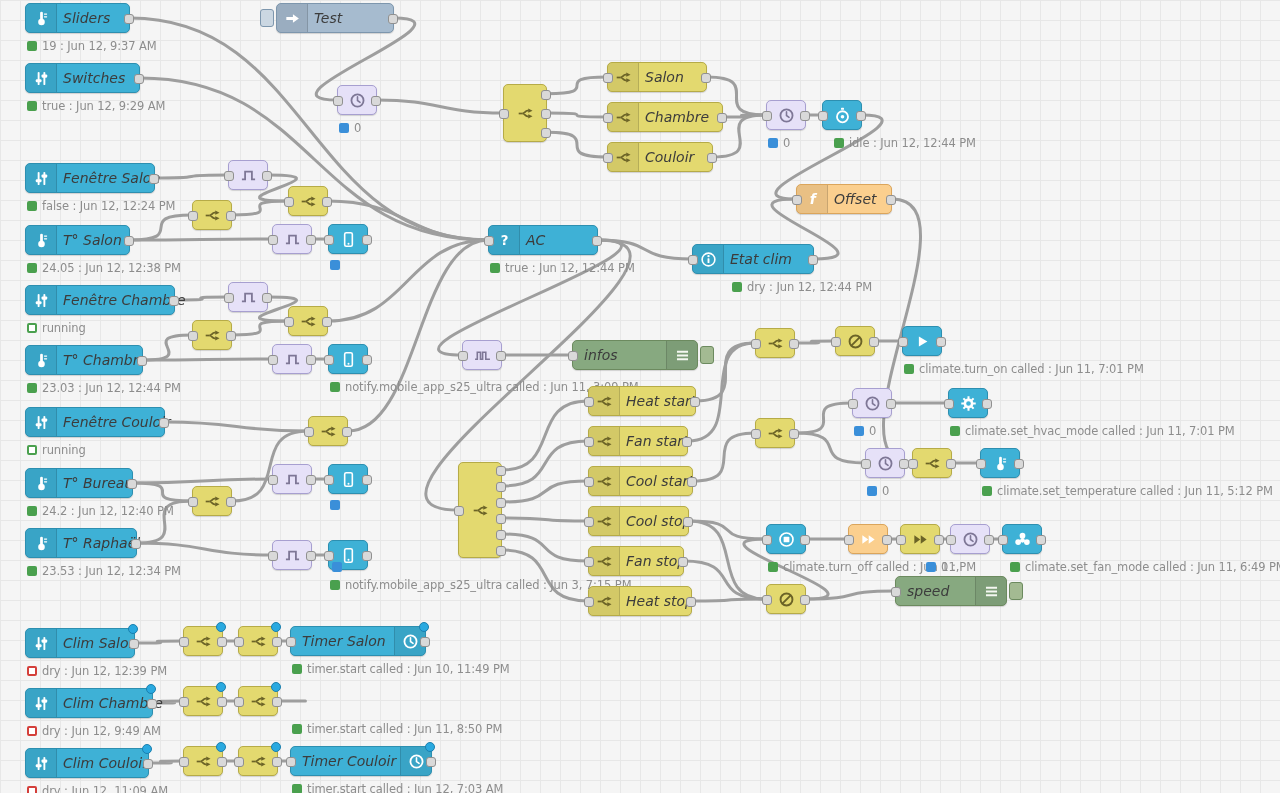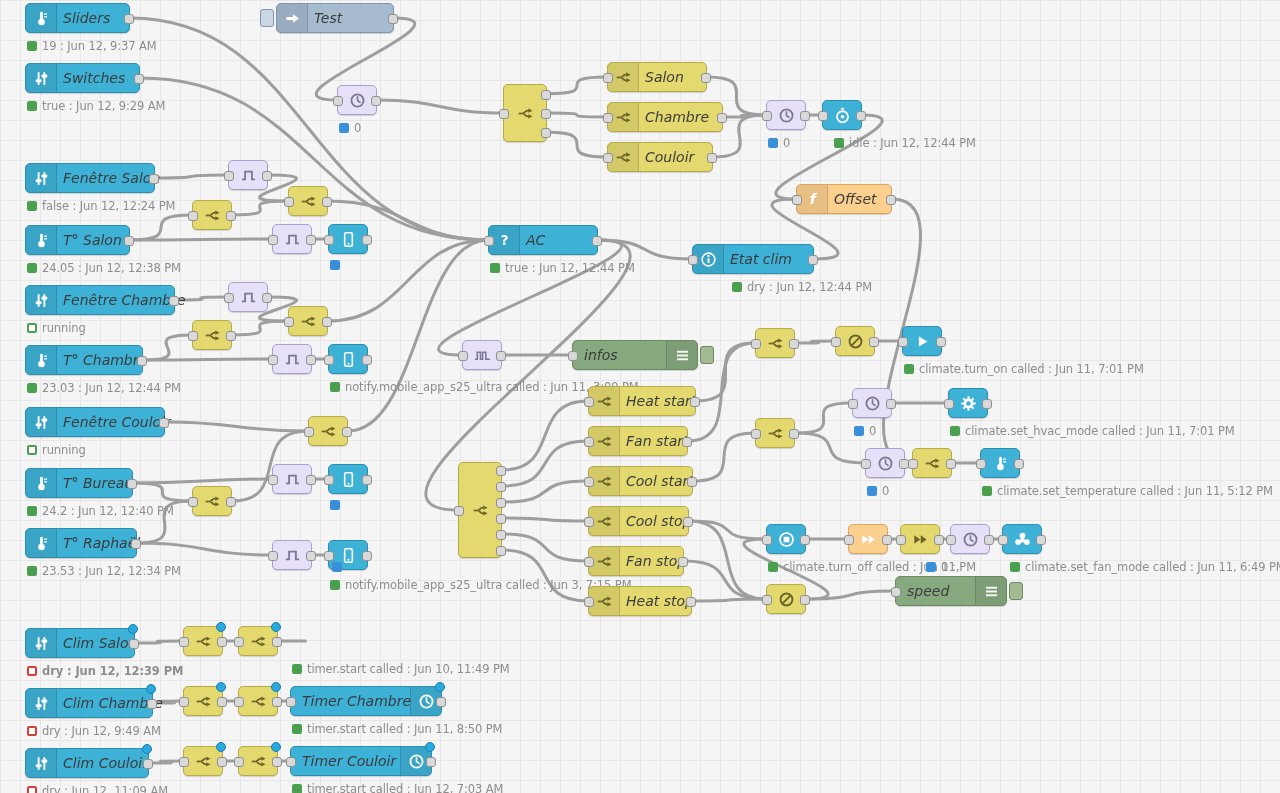--- a/index.html
+++ b/index.html
@@ -265,21 +265,21 @@
           <rect x="4.4" y="1.8" width="1.8" height="12.4" rx="0.9" fill="currentColor"></rect>
           <rect x="9.8" y="1.8" width="1.8" height="12.4" rx="0.9" fill="currentColor"></rect>
           <rect x="2.6" y="8.6" width="5.4" height="3" rx="1" fill="currentColor"></rect>
           <rect x="8" y="4.2" width="5.4" height="3" rx="1" fill="currentColor"></rect>
         </svg>
       </div>
       <span class="lbl pad-l">Clim Salon</span>
       <span class="port" style="right: -5px; top: 10px;"></span>
       <span class="changed"></span>
     </div>
-    <div class="status" style="left: 27px; top: 664px; font-weight: bold;">
+    <div class="status" style="left: 27px; top: 664px;">
       <span class="sdot" style="background: rgb(255, 255, 255); border: 2px solid rgb(212, 63, 58);"></span>
       <span>dry : Jun 12, 12:39 PM</span>
     </div>
     <div class="node" style="left: 25px; top: 688px; width: 128px; height: 30px; background: rgb(62, 177, 214); border-color: rgb(45, 143, 176);">
       <div class="chip left" style="color: rgb(255, 255, 255);">
         <svg viewBox="0 0 16 16" class="icon">
           <rect x="4.4" y="1.8" width="1.8" height="12.4" rx="0.9" fill="currentColor"></rect>
           <rect x="9.8" y="1.8" width="1.8" height="12.4" rx="0.9" fill="currentColor"></rect>
           <rect x="2.6" y="8.6" width="5.4" height="3" rx="1" fill="currentColor"></rect>
           <rect x="8" y="4.2" width="5.4" height="3" rx="1" fill="currentColor"></rect>
@@ -972,58 +972,58 @@
           <path d="M1.6 8h3.6" stroke="currentColor" stroke-width="1.6" fill="none"></path>
           <path d="M5 8c2.6 0 2.4-2.7 5-2.7h1M5 8c2.6 0 2.4 2.7 5 2.7h1" stroke="currentColor" stroke-width="1.6" fill="none"></path>
           <path d="M10.6 3.4l4 1.9-4 1.9z" fill="currentColor"></path>
           <path d="M10.6 8.8l4 1.9-4 1.9z" fill="currentColor"></path>
         </svg>
       </div>
       <span class="port" style="left: -5px; top: 10px;"></span>
       <span class="port" style="right: -5px; top: 10px;"></span>
       <span class="changed"></span>
     </div>
-    <div class="status" style="left: 292px; top: 662px;">
-      <span class="sdot" style="background: rgb(74, 160, 78);"></span>
-      <span>timer.start called : Jun 10, 11:49 PM</span>
-    </div>
-    <div class="node" style="left: 183px; top: 686px; width: 40px; height: 30px; background: rgb(227, 217, 111); border-color: rgb(182, 171, 71);">
-      <div class="chip bare" style="color: rgb(107, 99, 39);">
-        <svg viewBox="0 0 16 16" class="icon">
-          <path d="M1.6 8h3.6" stroke="currentColor" stroke-width="1.6" fill="none"></path>
-          <path d="M5 8c2.6 0 2.4-2.7 5-2.7h1M5 8c2.6 0 2.4 2.7 5 2.7h1" stroke="currentColor" stroke-width="1.6" fill="none"></path>
-          <path d="M10.6 3.4l4 1.9-4 1.9z" fill="currentColor"></path>
-          <path d="M10.6 8.8l4 1.9-4 1.9z" fill="currentColor"></path>
-        </svg>
-      </div>
-      <span class="port" style="left: -5px; top: 10px;"></span>
-      <span class="port" style="right: -5px; top: 10px;"></span>
-      <span class="changed"></span>
-    </div>
-    <div class="node" style="left: 238px; top: 686px; width: 40px; height: 30px; background: rgb(227, 217, 111); border-color: rgb(182, 171, 71);">
-      <div class="chip bare" style="color: rgb(107, 99, 39);">
-        <svg viewBox="0 0 16 16" class="icon">
-          <path d="M1.6 8h3.6" stroke="currentColor" stroke-width="1.6" fill="none"></path>
-          <path d="M5 8c2.6 0 2.4-2.7 5-2.7h1M5 8c2.6 0 2.4 2.7 5 2.7h1" stroke="currentColor" stroke-width="1.6" fill="none"></path>
-          <path d="M10.6 3.4l4 1.9-4 1.9z" fill="currentColor"></path>
-          <path d="M10.6 8.8l4 1.9-4 1.9z" fill="currentColor"></path>
-        </svg>
-      </div>
-      <span class="port" style="left: -5px; top: 10px;"></span>
-      <span class="port" style="right: -5px; top: 10px;"></span>
-      <span class="changed"></span>
-    </div>
-    <div class="node" style="left: 290px; top: 686px; width: 152px; height: 30px; background: rgb(62, 177, 214); border-color: rgb(45, 143, 176);">
+    <div class="node" style="left: 290px; top: 626px; width: 136px; height: 30px; background: rgb(62, 177, 214); border-color: rgb(45, 143, 176);">
       <div class="chip right" style="color: rgb(255, 255, 255);">
         <svg viewBox="0 0 16 16" class="icon">
           <circle cx="8" cy="8" r="5.7" fill="none" stroke="currentColor" stroke-width="1.7"></circle>
           <path d="M8 4.6V8l2.4 1.7" fill="none" stroke="currentColor" stroke-width="1.5" stroke-linecap="round"></path>
         </svg>
       </div>
-      <span class="lbl pad-r">Timer Chambre</span>
+      <span class="lbl pad-r">Timer Salon</span>
+      <span class="port" style="left: -5px; top: 10px;"></span>
+      <span class="port" style="right: -5px; top: 10px;"></span>
+      <span class="changed"></span>
+    </div>
+    <div class="status" style="left: 292px; top: 662px;">
+      <span class="sdot" style="background: rgb(74, 160, 78);"></span>
+      <span>timer.start called : Jun 10, 11:49 PM</span>
+    </div>
+    <div class="node" style="left: 183px; top: 686px; width: 40px; height: 30px; background: rgb(227, 217, 111); border-color: rgb(182, 171, 71);">
+      <div class="chip bare" style="color: rgb(107, 99, 39);">
+        <svg viewBox="0 0 16 16" class="icon">
+          <path d="M1.6 8h3.6" stroke="currentColor" stroke-width="1.6" fill="none"></path>
+          <path d="M5 8c2.6 0 2.4-2.7 5-2.7h1M5 8c2.6 0 2.4 2.7 5 2.7h1" stroke="currentColor" stroke-width="1.6" fill="none"></path>
+          <path d="M10.6 3.4l4 1.9-4 1.9z" fill="currentColor"></path>
+          <path d="M10.6 8.8l4 1.9-4 1.9z" fill="currentColor"></path>
+        </svg>
+      </div>
+      <span class="port" style="left: -5px; top: 10px;"></span>
+      <span class="port" style="right: -5px; top: 10px;"></span>
+      <span class="changed"></span>
+    </div>
+    <div class="node" style="left: 238px; top: 686px; width: 40px; height: 30px; background: rgb(227, 217, 111); border-color: rgb(182, 171, 71);">
+      <div class="chip bare" style="color: rgb(107, 99, 39);">
+        <svg viewBox="0 0 16 16" class="icon">
+          <path d="M1.6 8h3.6" stroke="currentColor" stroke-width="1.6" fill="none"></path>
+          <path d="M5 8c2.6 0 2.4-2.7 5-2.7h1M5 8c2.6 0 2.4 2.7 5 2.7h1" stroke="currentColor" stroke-width="1.6" fill="none"></path>
+          <path d="M10.6 3.4l4 1.9-4 1.9z" fill="currentColor"></path>
+          <path d="M10.6 8.8l4 1.9-4 1.9z" fill="currentColor"></path>
+        </svg>
+      </div>
       <span class="port" style="left: -5px; top: 10px;"></span>
       <span class="port" style="right: -5px; top: 10px;"></span>
       <span class="changed"></span>
     </div>
     <div class="status" style="left: 292px; top: 722px;">
       <span class="sdot" style="background: rgb(74, 160, 78);"></span>
       <span>timer.start called : Jun 11, 8:50 PM</span>
     </div>
     <div class="node" style="left: 183px; top: 746px; width: 40px; height: 30px; background: rgb(227, 217, 111); border-color: rgb(182, 171, 71);">
       <div class="chip bare" style="color: rgb(107, 99, 39);">

